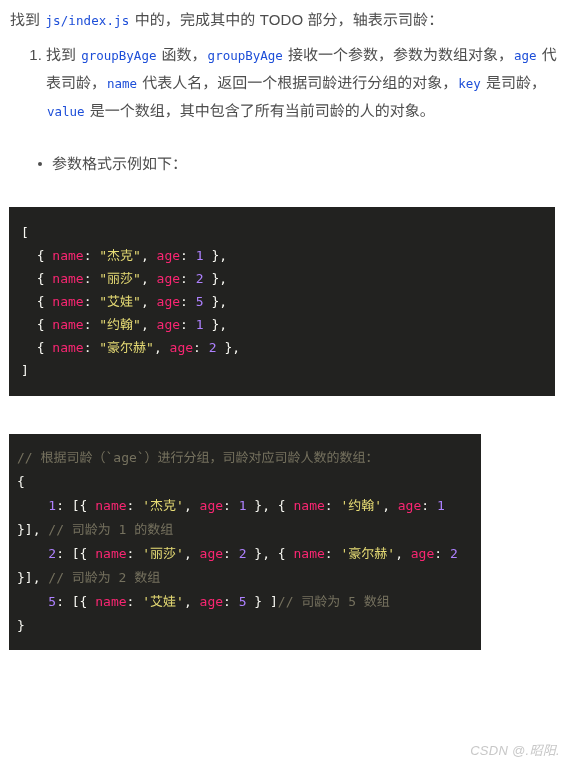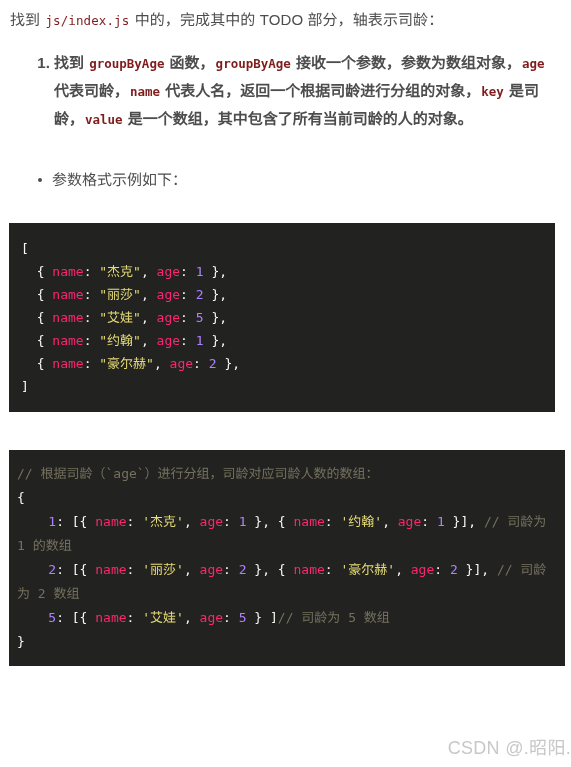--- a/index.html
+++ b/index.html
@@ -26,24 +26,23 @@
     font-size: 15px;
     line-height: 24px;
     color: #4d4d4d;
     margin: 0;
     padding: 8px 10px 0 10px;
     letter-spacing: 0.1px;
   }
 
   ol.task-list {
     list-style: decimal;
-    margin: 8px;
+    margin: 0;
     padding: 0 10px 0 46px;
     counter-reset: none;
-    font-weight: bold;
   }
   ol.task-list > li {
     font-size: 15px;
     line-height: 27px;
     color: #4d4d4d;
     margin: 0;
     padding: 0;
   }
   ol.task-list.second-item {
     padding-top: 10px;
@@ -68,21 +67,21 @@
     top: 11px;
     width: 4px;
     height: 4px;
     background: #4d4d4d;
     border-radius: 50%;
   }
 
   code.inline {
     font-family: "DejaVu Sans Mono", "Liberation Mono", monospace;
     font-size: 12.5px;
-    color: #7f1d1d;
+    color: #1d4ed8;
     background: transparent;
     padding: 0 1px;
   }
 
   pre.codeblock {
     margin: 0;
     background: #222220;
     color: #f8f8f2;
     font-family: "DejaVu Sans Mono", "Liberation Mono", monospace;
     font-size: 13px;
@@ -102,41 +101,42 @@
   }
   pre.codeblock.block-1 {
     padding: 14px 12px 14px 12px;
     width: 546px;
   }
   .codeblock-wrap.block-2 {
     padding-top: 20px;
   }
   pre.codeblock.block-2 {
     padding: 12px 8px 12px 8px;
-    width: 556px;
+    width: 472px;
     font-size: 13px;
     line-height: 24px;
   }
 
   .tok-key      { color: #f92672; }
   .tok-str      { color: #e6db74; }
   .tok-num      { color: #ae81ff; }
   .tok-punct    { color: #f8f8f2; }
   .tok-comment  { color: #75715e; }
   .spacer-md { height: 18px; }
 
   .watermark {
     position: absolute;
-    right: 0;
+    right: 11px;
     bottom: 8px;
-    font-size: 18px;
+    font-size: 13px;
     color: #c8c8c8;
     font-family: "Liberation Sans", "DejaVu Sans", sans-serif;
     letter-spacing: 0.3px;
     user-select: none;
+    font-style: italic;
   }
 </style>
 </head>
 <body>
 
 <div class="article">
 
   <p class="intro-para">
     <span>找到 </span><code class="inline">js/index.js</code><span> 中的，完成其中的 TODO 部分，轴表示司龄：</span>
   </p>

